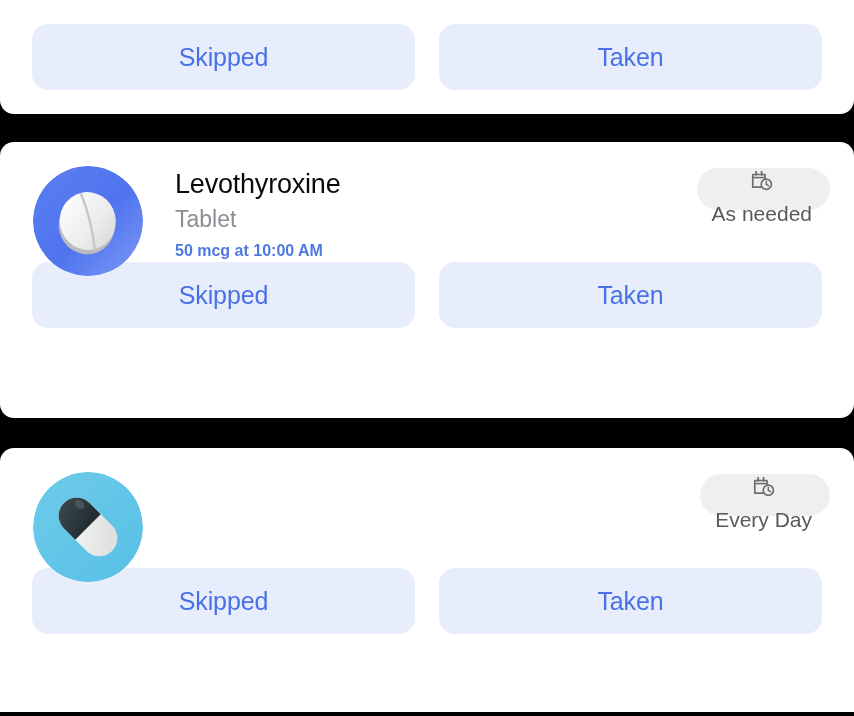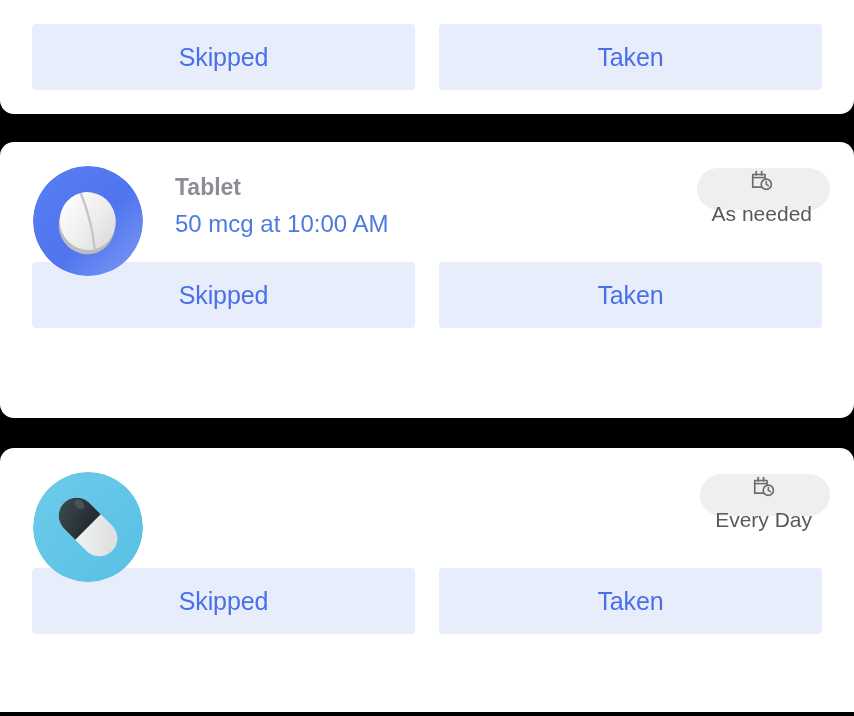--- a/index.html
+++ b/index.html
@@ -32,45 +32,45 @@
   }
   .med-icon svg { display: block; }
 
   .med-text { margin-left: 143px; padding-top: 4px; }
   .med-name {
     font-size: 27px; color: #0b0b0d; letter-spacing: -0.2px;
     line-height: 32px; font-weight: 400;
   }
   .med-form {
     font-size: 23px; color: #8b8d92; line-height: 31px;
-    margin-top: 4px; font-weight: 700;
+    margin-top: 4px; font-weight: 400;
   }
   .med-dose {
-    font-size: 24px; color: #4e7ae0; line-height: 32px;
-    margin-top: 5px; font-weight: 400;
+    font-size: 16px; color: #4e7ae0; line-height: 32px;
+    font-weight: 700;
   }
 
   
   .badge {
     position: absolute; right: 24px; top: 26px;
     height: 42px; padding: 0 18px 0 15px;
     background: #efeff0; border-radius: 21px;
     display: flex; align-items: center; gap: 9px; flex-direction: column;
   }
   .badge-label { font-size: 21px; color: #58595d; white-space: nowrap; }
   .badge svg { display: block; flex: 0 0 auto; }
 
   
   .actions {
     display: flex; gap: 24px;
     padding: 0 32px;
   }
   .action-btn {
     flex: 1; height: 66px;
-    background: #e7edfb; border: none; border-radius: 4px;
+    background: #e7edfb; border: none; border-radius: 16px;
     color: #4a70e8; font-size: 25px;
     font-family: "Liberation Sans", sans-serif;
     cursor: pointer; letter-spacing: -0.1px;
   }
   .top .actions    { padding-top: 86px; }
   .mid .actions    { padding-top: 2px; }
   .bottom .actions { padding-top: 2px; }
 </style>
 </head>
 <body>
@@ -104,20 +104,21 @@
           <circle cx="55" cy="55" r="55" fill="url(#blueCircle)"></circle>
           <g transform="rotate(-14 55 56)">
             <ellipse cx="53" cy="59" rx="28" ry="29" fill="#bcbcc0"></ellipse>
             <ellipse cx="55" cy="55" rx="28" ry="29" fill="url(#tabletFace)"></ellipse>
             <path d="M55 26.5 Q59 55 55 84" stroke="#c6c6ca" stroke-width="2.4" fill="none"></path>
           </g>
         </svg>
       </div>
 
       <div class="med-text">
+        <div class="med-name">Levothyroxine</div>
         <div class="med-form">Tablet</div>
         <div class="med-dose">50 mcg at 10:00 AM</div>
       </div>
 
       <div class="badge">
         <svg width="25" height="25" viewBox="0 0 24 24" aria-hidden="true">
           <path d="M3.6 6.2h11.8v12.2H3.6z" fill="none" stroke="#6c6d71" stroke-width="1.6" stroke-linejoin="round"></path>
           <path d="M3.6 9.2h11.8" stroke="#6c6d71" stroke-width="1.5"></path>
           <path d="M6.9 3.4v3.2M12.1 3.4v3.2" stroke="#6c6d71" stroke-width="1.7" stroke-linecap="round"></path>
           <circle cx="16.6" cy="15.6" r="4.9" fill="#efeff0" stroke="#6c6d71" stroke-width="1.6"></circle>

